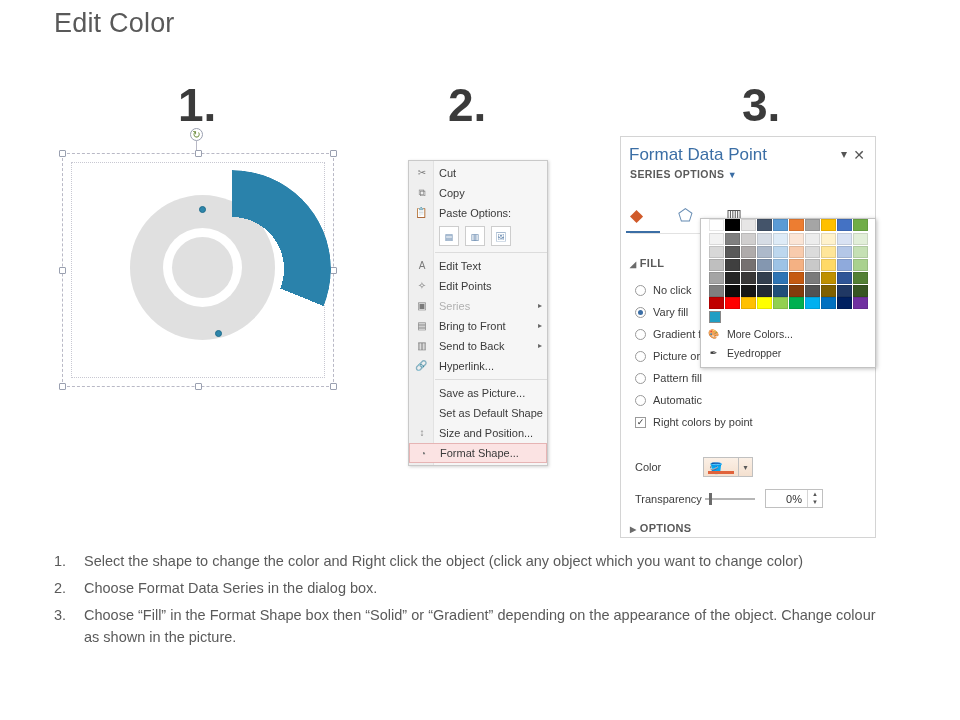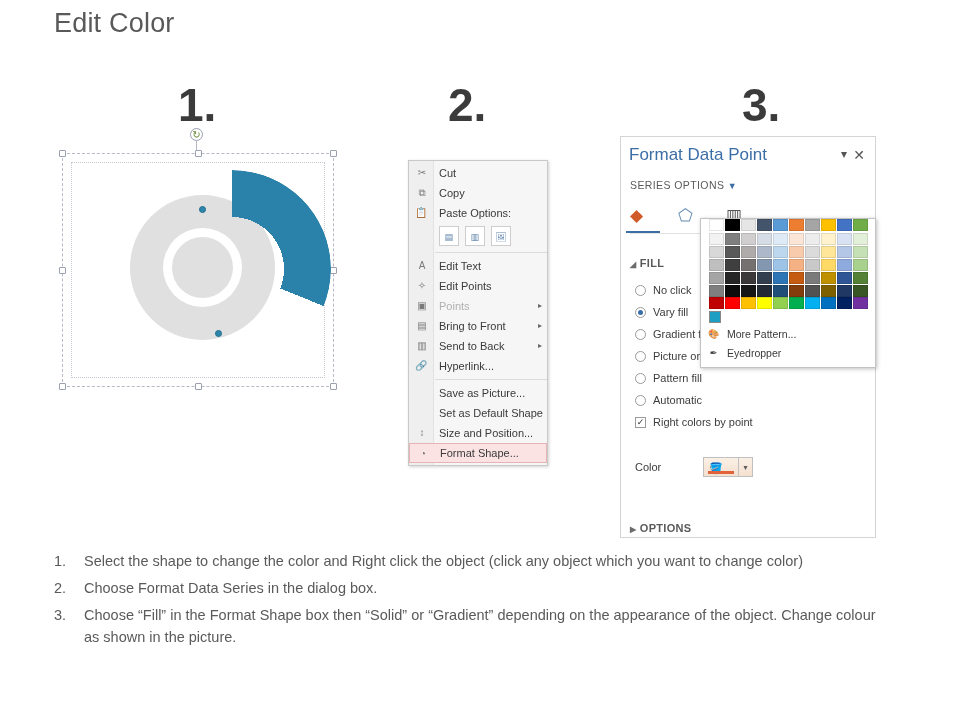--- a/index.html
+++ b/index.html
@@ -237,23 +237,23 @@
     position: absolute;
     top: 10px;
     font-size: 12px;
     color: #555;
   }
   .fdp-min { right: 28px; }
   .fdp-close { right: 10px; font-size: 14px; }
 
   .fdp-series {
     position: absolute;
-    left: 9px; top: 42px;
+    left: 9px; top: 31px;
     font-size: 10.5px;
-    font-weight: normal;
+    font-weight: bold;
     color: #5a5a5a;
     letter-spacing: .4px;
   }
   .fdp-series .caret { color: #3b6ea5; font-size: 9px; }
 
   .fdp-tabs {
     position: absolute;
     left: 9px; top: 66px;
     display: flex;
     gap: 22px;
@@ -548,21 +548,21 @@
   <div class="ctx-item">
     <span class="ico">A</span>
     <span>Edit Text</span>
   </div>
   <div class="ctx-item">
     <span class="ico">✧</span>
     <span>Edit Points</span>
   </div>
   <div class="ctx-item disabled">
     <span class="ico">▣</span>
-    <span>Points</span>
+    <span>Series</span>
     <span class="arrow">▸</span>
   </div>
   <div class="ctx-item">
     <span class="ico">▤</span>
     <span>Bring to Front</span>
     <span class="arrow">▸</span>
   </div>
   <div class="ctx-item">
     <span class="ico">▥</span>
     <span>Send to Back</span>
@@ -651,20 +651,34 @@
 
   <div class="color-row">
     <span class="lbl">Color</span>
     <span class="color-btn">
       <span class="bucket">🪣</span>
       <span class="under" style="background: rgb(224, 99, 60);"></span>
     </span>
     <span class="color-drop">▾</span>
   </div>
 
+  <div class="trans-row">
+    <span class="lbl">Transparency</span>
+    <span class="slider">
+      <span class="track"></span>
+      <span class="knob"></span>
+    </span>
+    <span class="spin">
+      <span class="val">0%</span>
+      <span class="arrows">
+        <span>▲</span>
+        <span>▼</span>
+      </span>
+    </span>
+  </div>
 
   <div class="border-hdr">
     <span class="tri">▶</span>
     <span>OPTIONS</span>
   </div>
 </div>
 
 <div class="picker">
   <div class="swatch-grid" id="theme-row">
       <span class="sw" style="background: rgb(255, 255, 255);"></span>
@@ -738,21 +752,21 @@
       <span class="sw" style="background: rgb(146, 208, 80);"></span>
       <span class="sw" style="background: rgb(0, 176, 80);"></span>
       <span class="sw" style="background: rgb(0, 176, 240);"></span>
       <span class="sw" style="background: rgb(0, 112, 192);"></span>
       <span class="sw" style="background: rgb(0, 32, 96);"></span>
       <span class="sw" style="background: rgb(112, 48, 160);"></span>
     </div>
   <div class="recent-sw" style="background: rgb(31, 158, 196);"></div>
   <div class="picker-item">
     <span class="ico">🎨</span>
-    <span>More Pattern...</span>
+    <span>More Colors...</span>
   </div>
   <div class="picker-item">
     <span class="ico">✒</span>
     <span>Eyedropper</span>
   </div>
 </div>
 
 <div class="instructions">
   <div class="ins-row">
     <span class="ins-num">1.</span>

